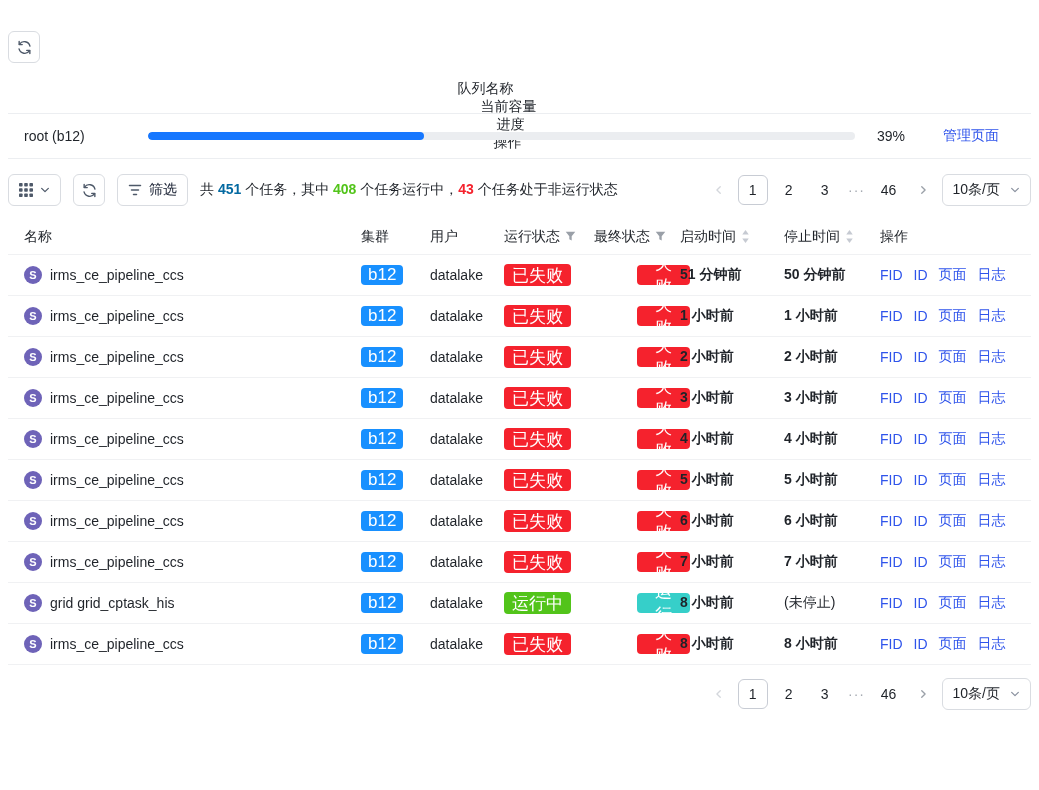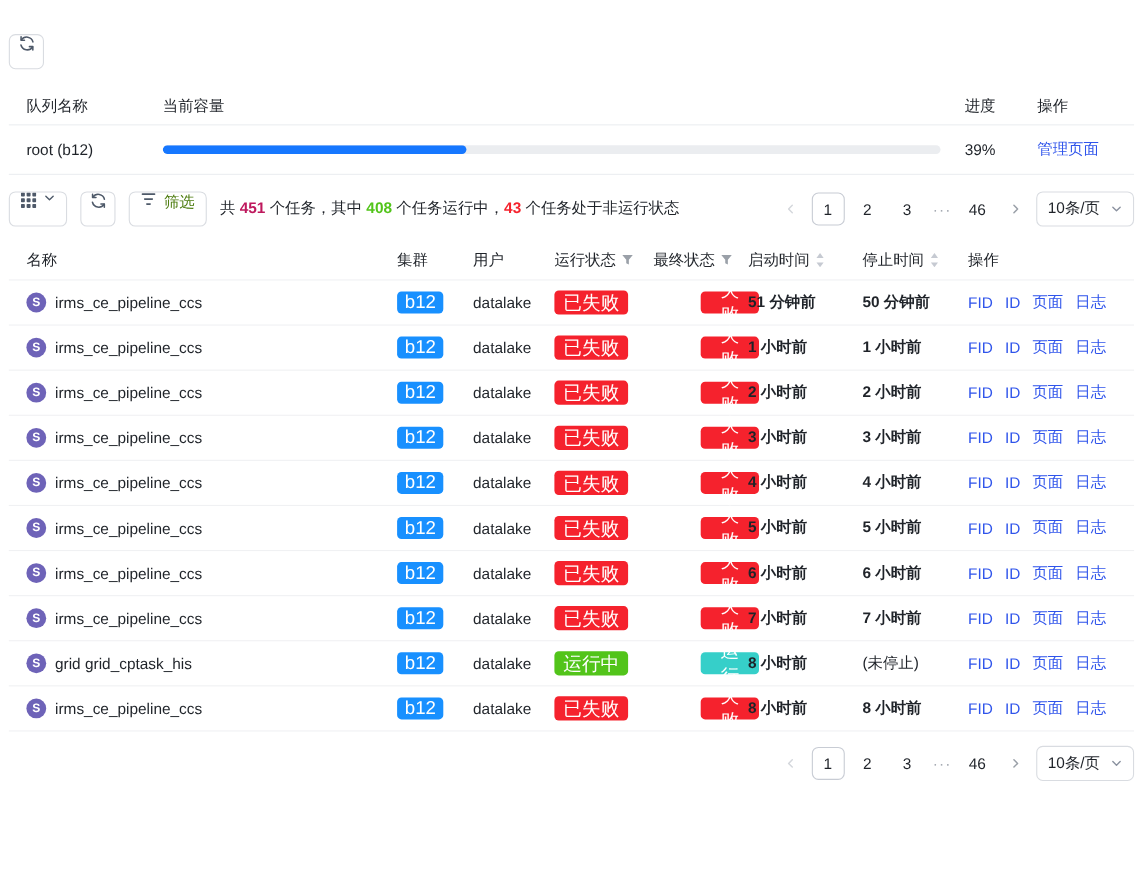--- a/index.html
+++ b/index.html
@@ -7,47 +7,47 @@
   body {
     width: 1039px; height: 790px; overflow: hidden;
     font-family: "Liberation Sans", "DejaVu Sans", sans-serif;
     font-size: 14px; color: #1f2329;
   }
   .page { padding: 14px 8px 0; }
   .section-title { font-size: 16px; font-weight: 700; line-height: 20px; }
 
   .btn {
     height: 32px; background: #fff; border: 1px solid #d9dce1; border-radius: 6px;
-    display: inline-flex; align-items: flex-start; justify-content: center; gap: 7px;
-    padding: 0 10px; cursor: pointer; font-size: 14px; color: #4d7c0f; font-family: Liberation Mono, monospace;
+    display: inline-flex; align-items: center; justify-content: center; gap: 7px;
+    padding: 0 10px; cursor: pointer; font-size: 14px; color: #0f172a; font-family: Liberation Mono, monospace;
   }
   .btn.square { width: 32px; padding: 0; }
   .resources-refresh { margin-top: 17px; }
 
   .link { color: #2f54eb; text-decoration: none; cursor: pointer; }
 
   
   .res-table { margin-top: 17px; }
   .rrow { display: flex; align-items: center; padding: 0 16px; border-bottom: 1px solid #eceef1; }
-  .rrow.head { height: 34px; }
+  .rrow.head { height: 34px; flex-direction: column; }
   .rrow.body { height: 45px; justify-content: flex-end; }
   .th { font-weight: 500; color: #1f2329; }
   .rc-queue { width: 124px; }
   .rc-capacity { flex: 1; margin-right: 22px; }
   .rc-progress { width: 46px; }
   .rc-action { width: 92px; padding-left: 20px; }
   .progress-track { width: 100%; height: 8px; border-radius: 4px; background: #ebedf0; overflow: hidden; }
   .progress-fill { height: 100%; border-radius: 4px; background: #1677ff; width: 0; }
 
   
   .tasks-title { margin-top: 26px; }
   .toolbar { margin-top: 15px; display: flex; align-items: center; gap: 12px; }
   .summary { color: #1f2329; white-space: pre; }
   .summary b { font-weight: 700; }
-  .n-blue { color: #be185d; } .n-green { color: #52c41a; } .n-red { color: #f5222d; }
+  .n-blue { color: #0369a1; } .n-green { color: #52c41a; } .n-red { color: #f5222d; }
 
   .pagination { display: flex; align-items: center; gap: 6px; margin-left: auto; }
   .pg-arrow { width: 26px; height: 28px; display: flex; align-items: center; justify-content: center; cursor: pointer; }
   .pg-num { min-width: 30px; height: 30px; display: flex; align-items: center; justify-content: center;
             border-radius: 6px; color: #1f2329; cursor: pointer; padding: 0 4px; }
   .pg-num.active { border: 1px solid #c8ccd4; }
   .pg-ellipsis { color: #a6abb3; width: 22px; text-align: center; letter-spacing: 1px; cursor: pointer; }
   .page-size { height: 32px; border: 1px solid #d9dce1; border-radius: 6px; display: flex;
                align-items: center; gap: 10px; padding: 0 10px; cursor: pointer; background: #fff; }
 

